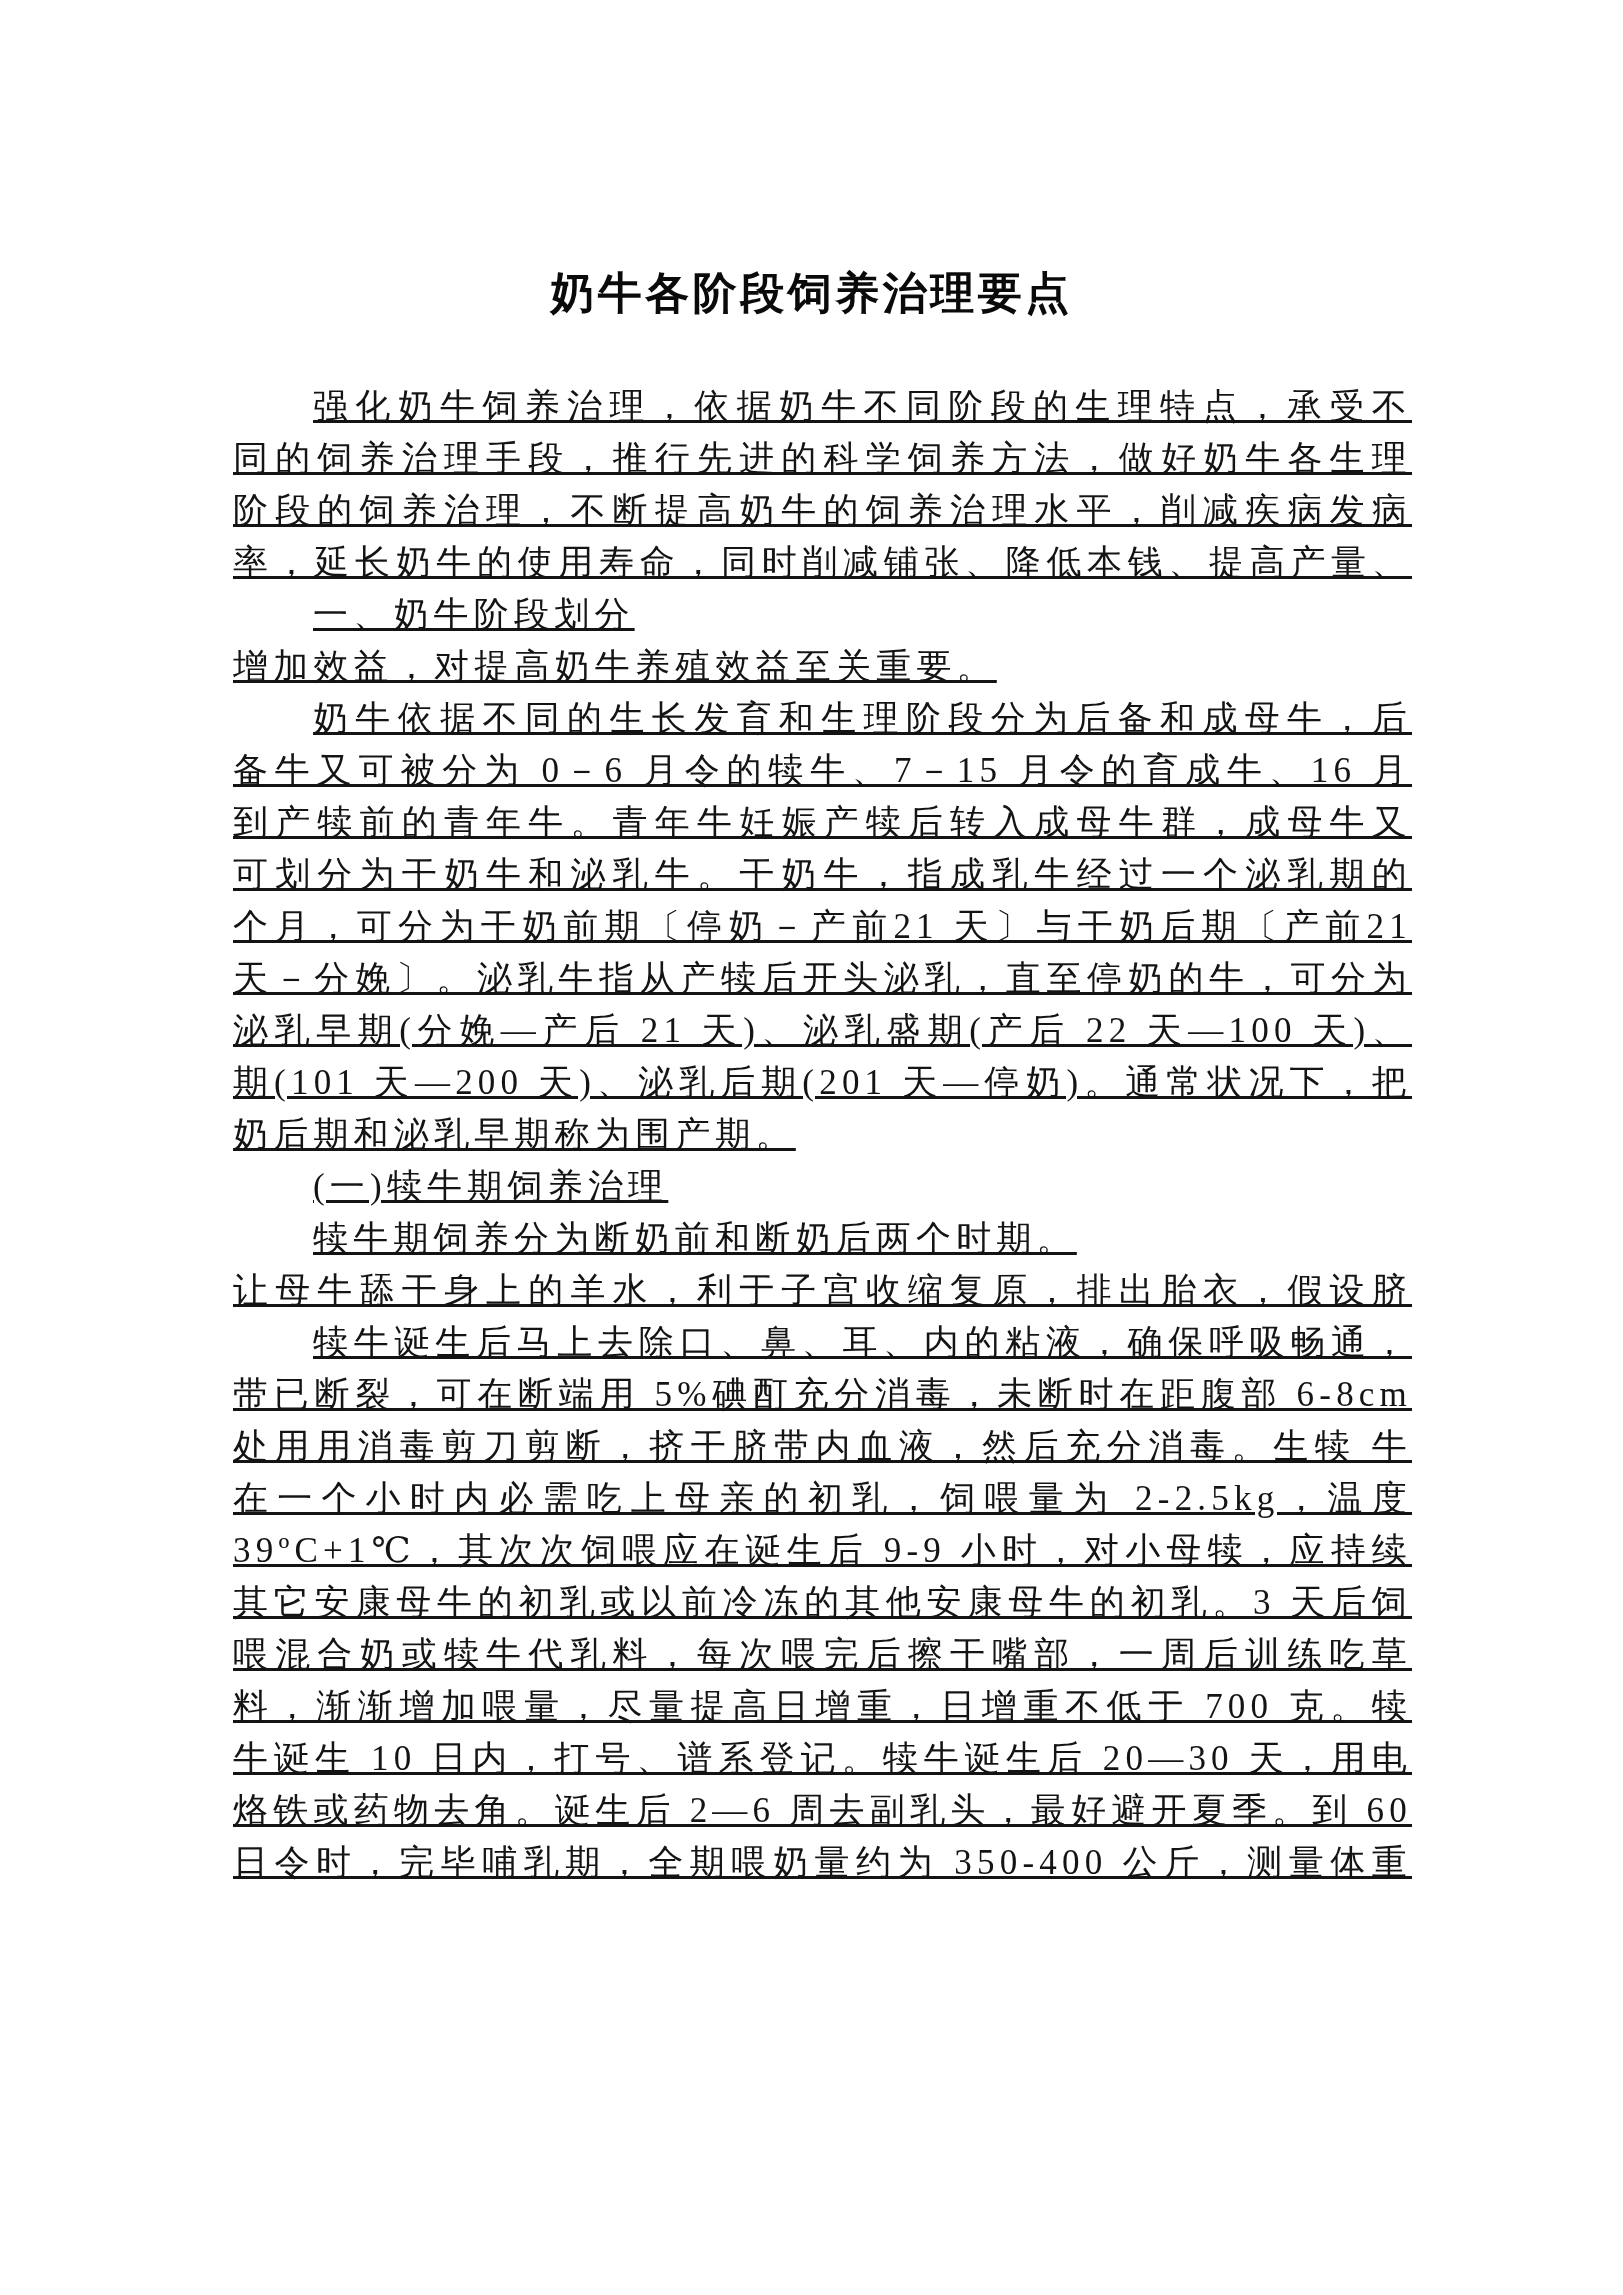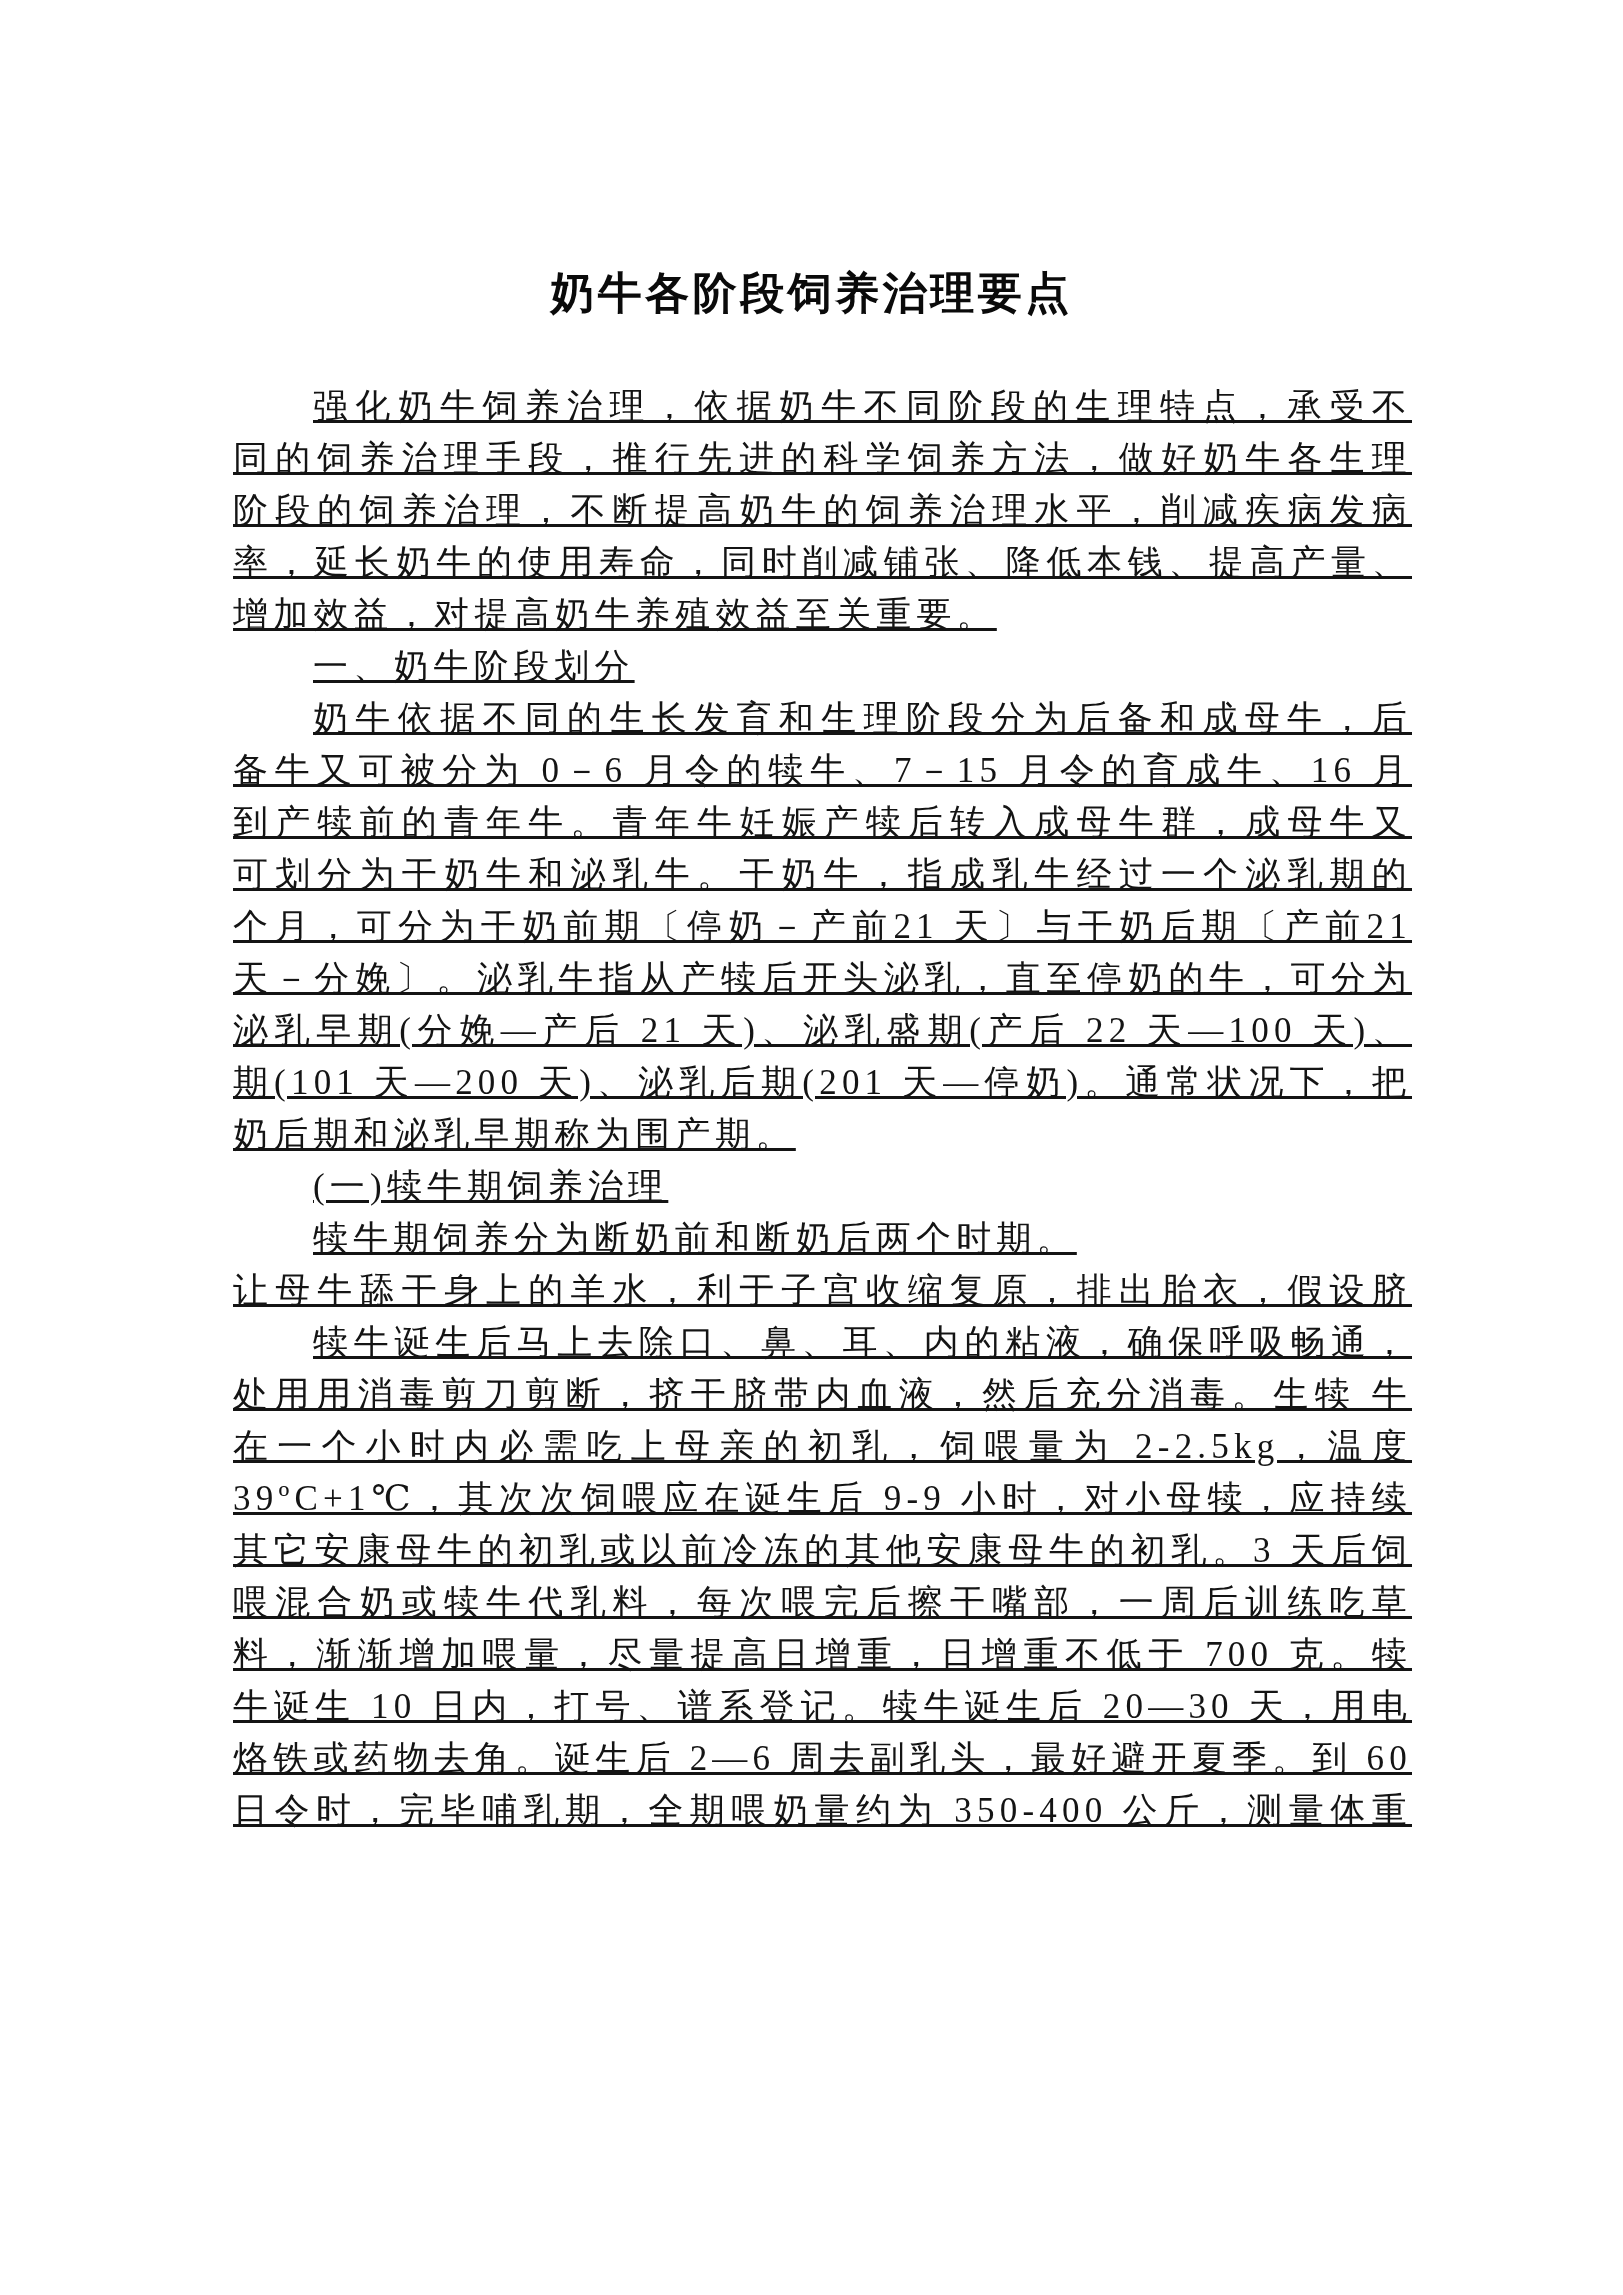--- a/index.html
+++ b/index.html
@@ -60,35 +60,36 @@
 </head>
 <body>
 
 <div class="page">
   <h1 class="doc-title">奶牛各阶段饲养治理要点</h1>
   <div class="doc-body" id="doc-body">
       <div class="ln j ind">强化奶牛饲养治理，依据奶牛不同阶段的生理特点，承受不</div>
       <div class="ln j">同的饲养治理手段，推行先进的科学饲养方法，做好奶牛各生理</div>
       <div class="ln j">阶段的饲养治理，不断提高奶牛的饲养治理水平，削减疾病发病</div>
       <div class="ln j">率，延长奶牛的使用寿命，同时削减铺张、降低本钱、提高产量、</div>
+      <div class="ln ind">一、奶牛阶段划分</div>
       <div class="ln">增加效益，对提高奶牛养殖效益至关重要。</div>
-      <div class="ln ind">一、奶牛阶段划分</div>
       <div class="ln j ind">奶牛依据不同的生长发育和生理阶段分为后备和成母牛，后</div>
       <div class="ln j">备牛又可被分为 0－6 月令的犊牛、7－15 月令的育成牛、16 月令</div>
       <div class="ln j">到产犊前的青年牛。青年牛妊娠产犊后转入成母牛群，成母牛又</div>
       <div class="ln j">可划分为干奶牛和泌乳牛。干奶牛，指成乳牛经过一个泌乳期的</div>
       <div class="ln j">个月，可分为干奶前期〔停奶－产前21 天〕与干奶后期〔产前21</div>
       <div class="ln j">天－分娩〕。泌乳牛指从产犊后开头泌乳，直至停奶的牛，可分为</div>
       <div class="ln j">泌乳早期(分娩—产后 21 天)、泌乳盛期(产后 22 天—100 天)、泌</div>
       <div class="ln j">期(101 天—200 天)、泌乳后期(201 天—停奶)。通常状况下，把干</div>
       <div class="ln">奶后期和泌乳早期称为围产期。</div>
       <div class="ln ind">(一)犊牛期饲养治理</div>
       <div class="ln ind">犊牛期饲养分为断奶前和断奶后两个时期。</div>
       <div class="ln j">让母牛舔干身上的羊水，利于子宫收缩复原，排出胎衣，假设脐</div>
       <div class="ln j ind">犊牛诞生后马上去除口、鼻、耳、内的粘液，确保呼吸畅通，</div>
+      <div class="ln j">带已断裂，可在断端用 5%碘酊充分消毒，未断时在距腹部 6-8cm</div>
       <div class="ln j">处用用消毒剪刀剪断，挤干脐带内血液，然后充分消毒。生犊 牛</div>
       <div class="ln j">在一个小时内必需吃上母亲的初乳，饲喂量为 2-2.5kg，温度</div>
       <div class="ln j">39ºC+1℃，其次次饲喂应在诞生后 9-9 小时，对小母犊，应持续</div>
       <div class="ln j">其它安康母牛的初乳或以前冷冻的其他安康母牛的初乳。3 天后饲</div>
       <div class="ln j">喂混合奶或犊牛代乳料，每次喂完后擦干嘴部，一周后训练吃草</div>
       <div class="ln j">料，渐渐增加喂量，尽量提高日增重，日增重不低于 700 克。犊</div>
       <div class="ln j">牛诞生 10 日内，打号、谱系登记。犊牛诞生后 20—30 天，用电</div>
       <div class="ln j">烙铁或药物去角。诞生后 2—6 周去副乳头，最好避开夏季。到 60</div>
       <div class="ln j">日令时，完毕哺乳期，全期喂奶量约为 350-400 公斤，测量体重</div>
     </div>

